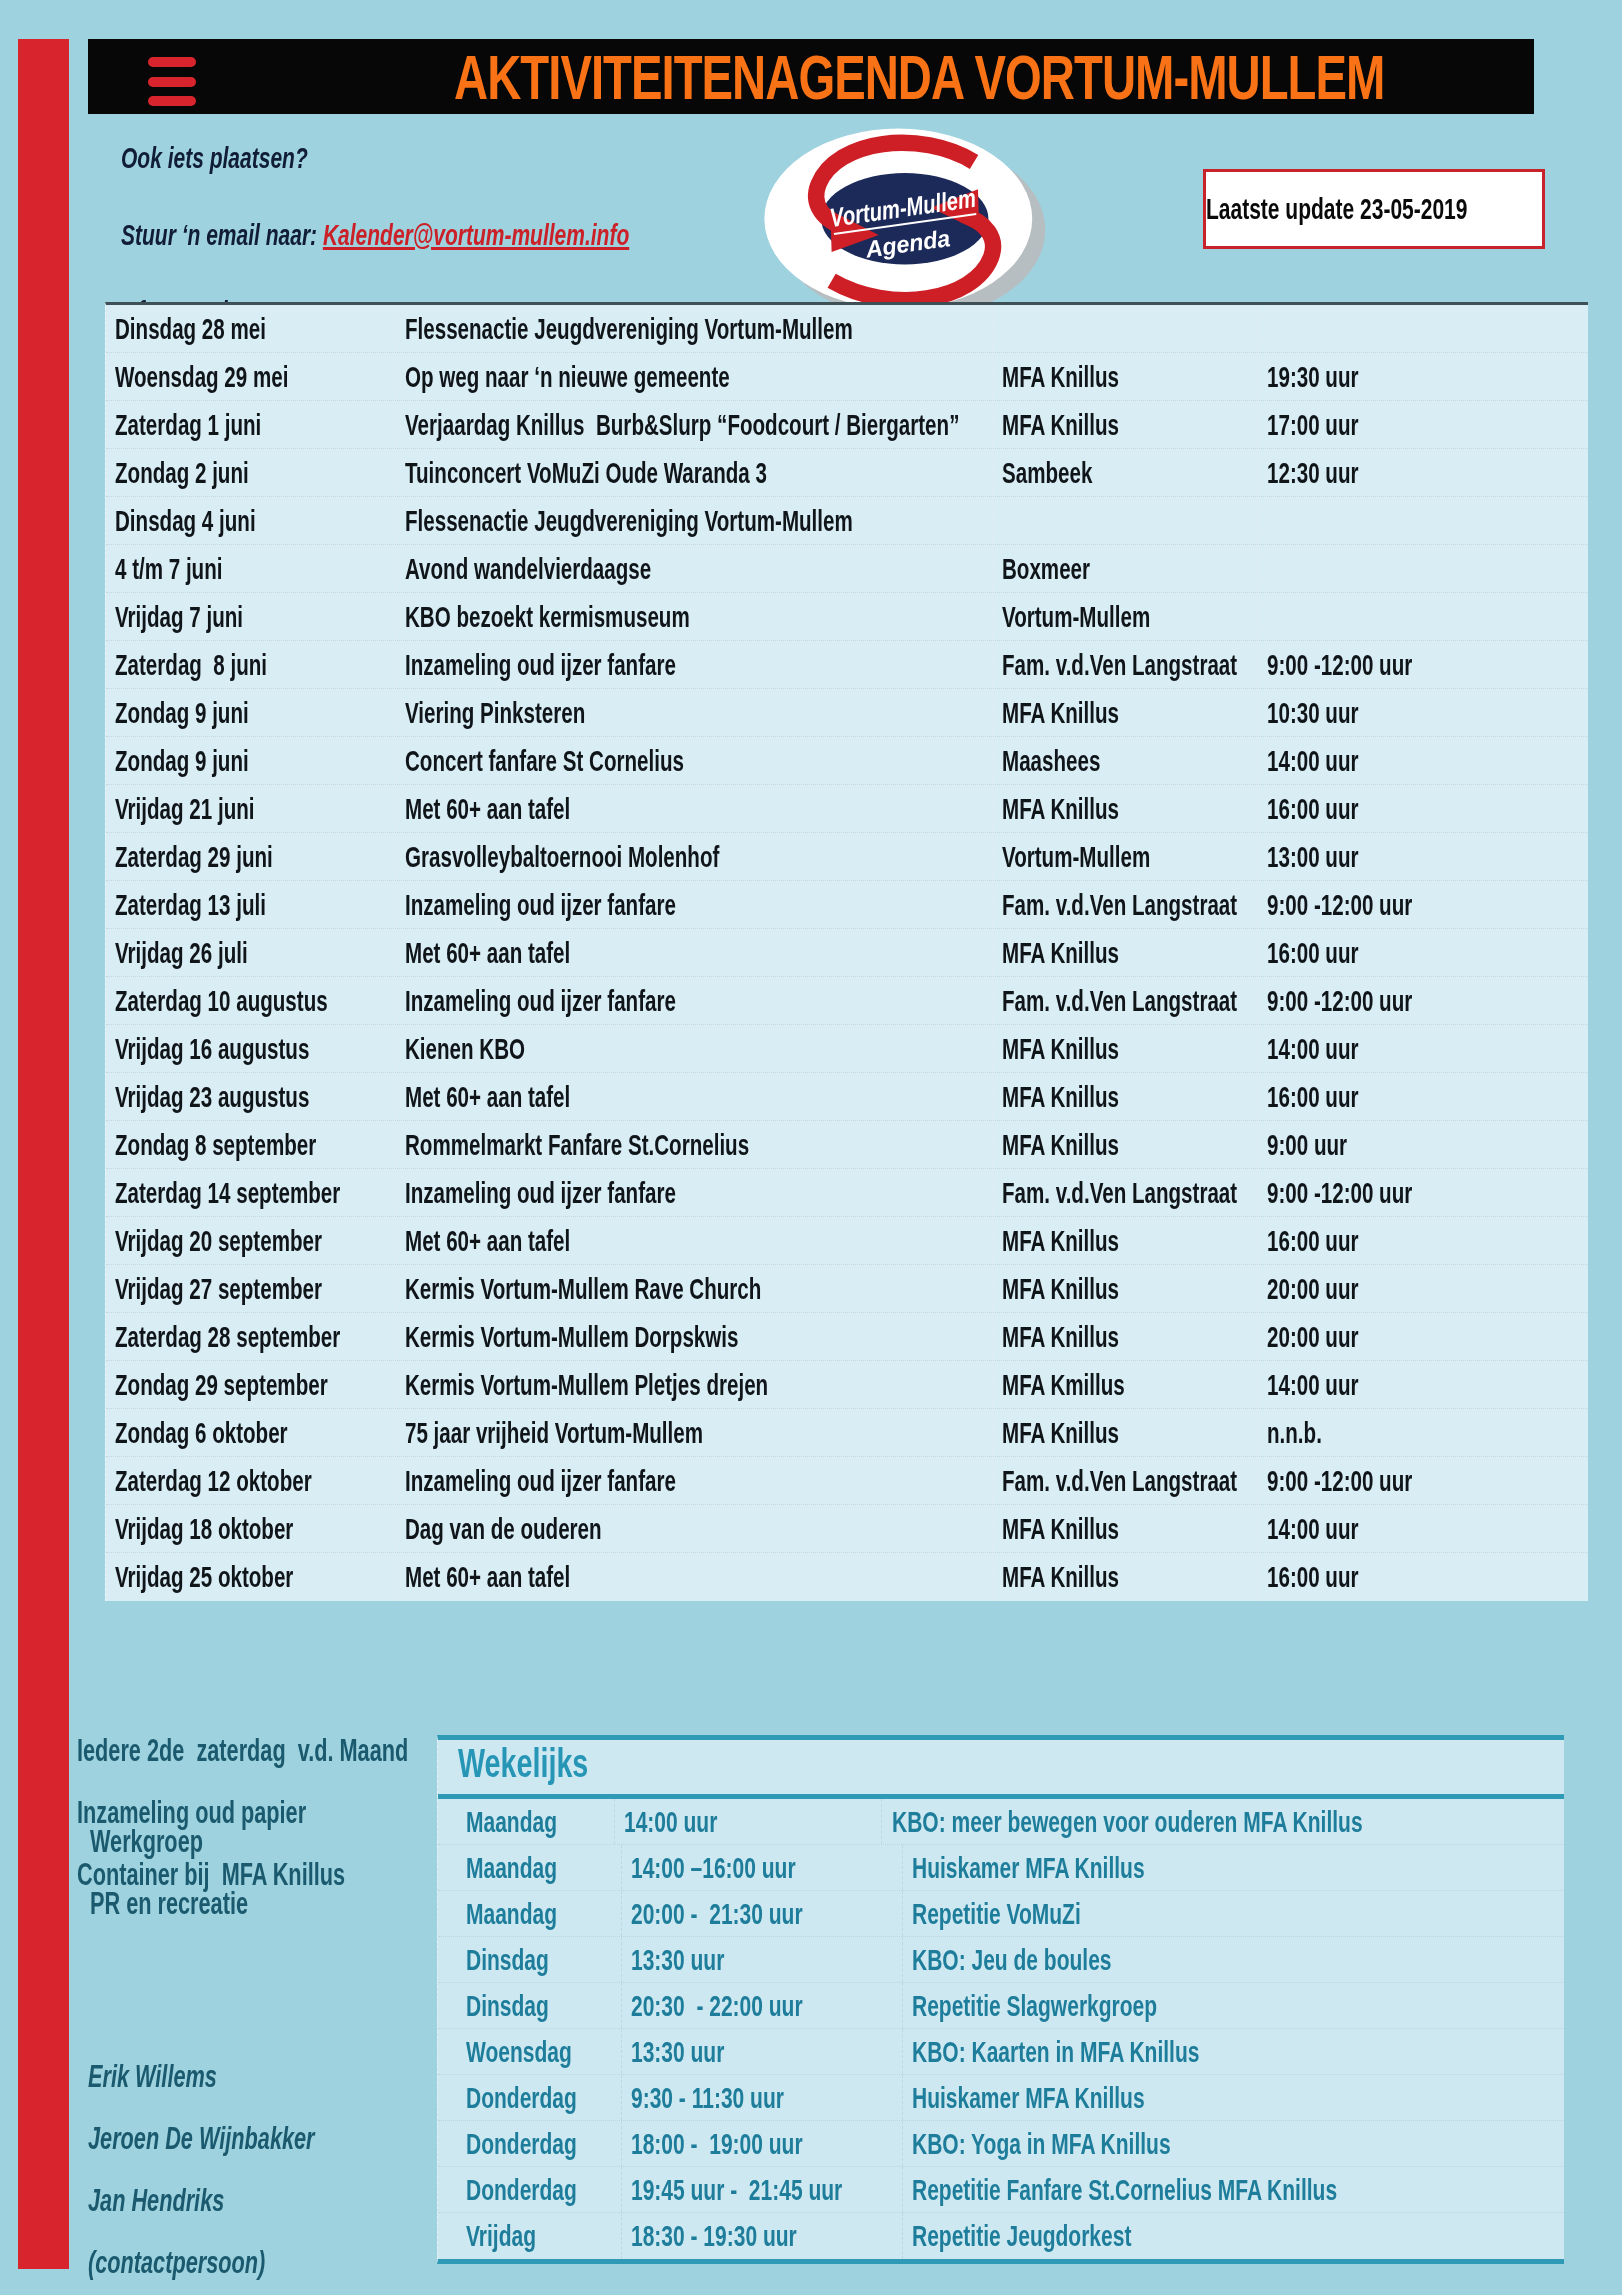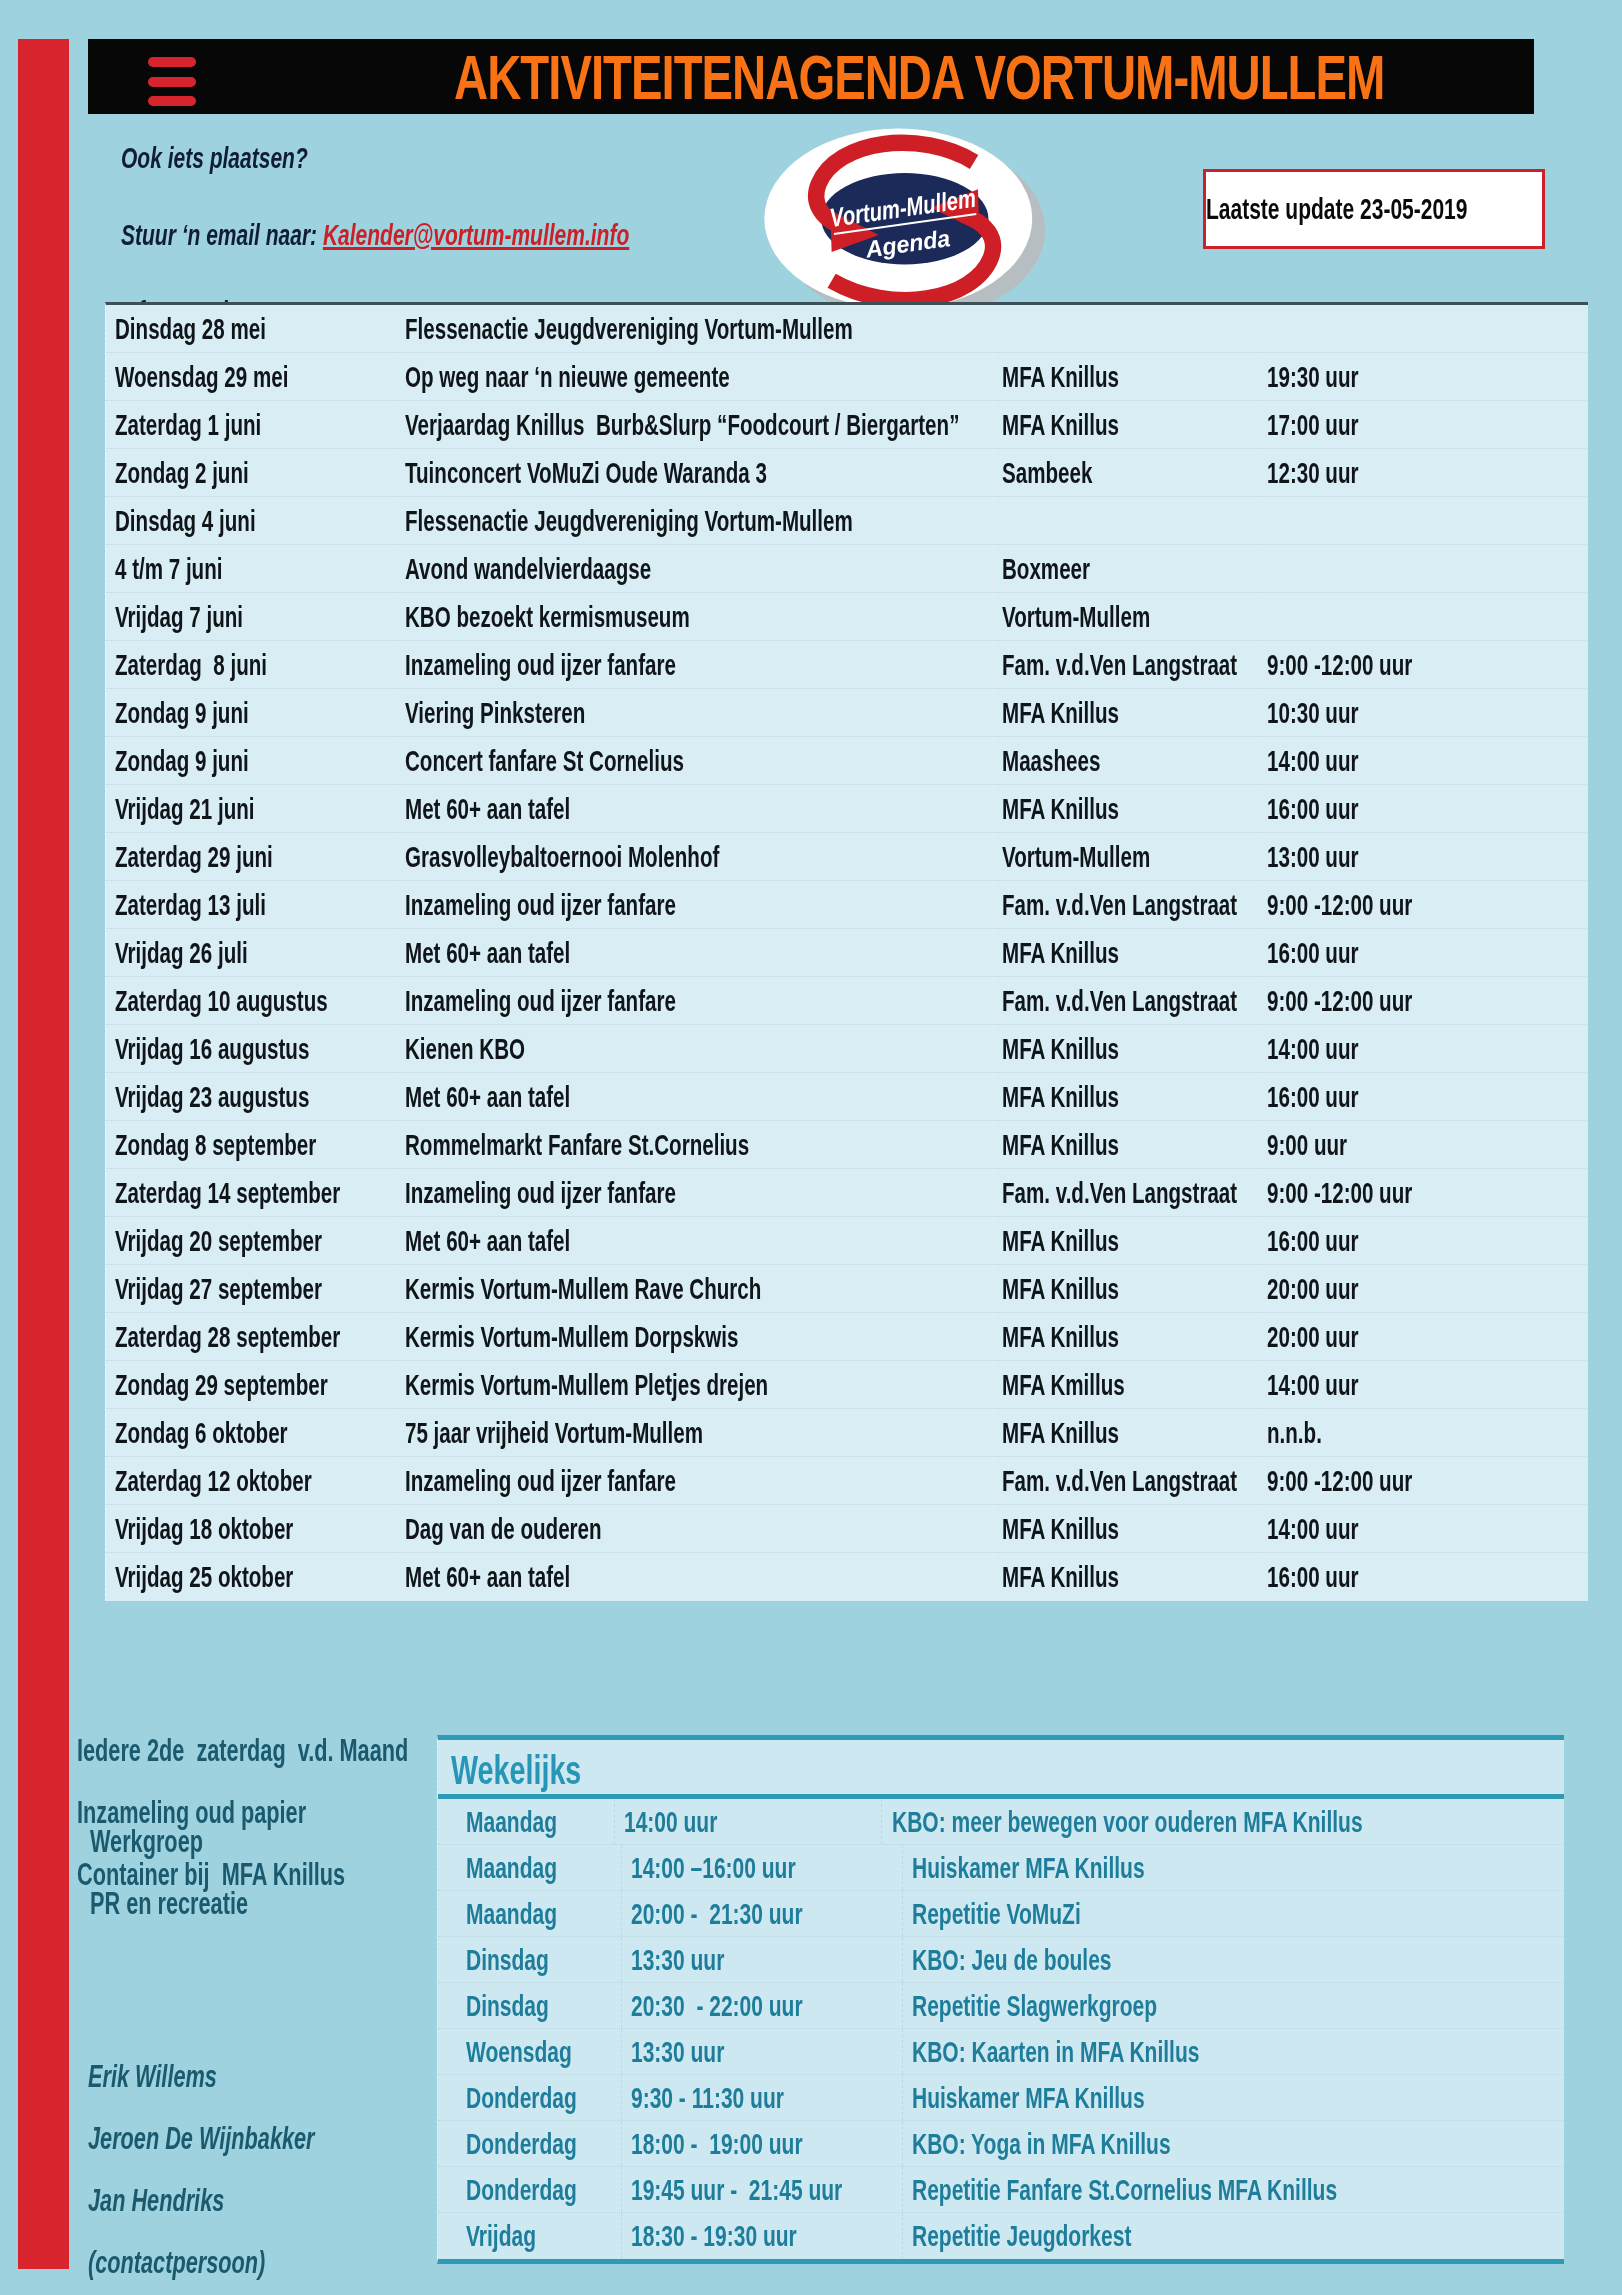--- a/index.html
+++ b/index.html
@@ -52,22 +52,22 @@
   
   .teal-block{position:absolute;color:#1b5a6e;font-weight:bold;font-size:31px;display:flex;flex-direction:column;gap:25px}
   .teal-block .line{height:37px;display:flex;align-items:flex-start}
   #monthly-note{left:77px;top:1733px}
   #workgroup{left:90px;top:1824px}
   #workgroup-names{left:88px;top:2059px;font-style:italic}
 
   
   #weekly{position:absolute;left:437px;top:1735px;width:1126px;background:#cde8f1;
     border-top:5.2px solid #2f9ab6;border-bottom:5.2px solid #2f9ab6;border-left:1.3px dashed #e3f1f6;box-sizing:content-box}
-  #weekly-title-row{height:59px;border-bottom:5.2px solid #2f9ab6;display:flex;align-items:flex-end;
-    padding-left:13px;box-sizing:border-box}
+  #weekly-title-row{height:59px;border-bottom:5.2px solid #2f9ab6;display:flex;align-items:flex-start;
+    padding-left:20px;box-sizing:border-box}
   #weekly-title{color:#2796b6;font-weight:bold;font-size:41px}
   .wrow{display:flex;height:46px;border-bottom:1.3px dotted #bed5dd;box-sizing:border-box;align-items:center;
     color:#1e7d9a;font-weight:bold;font-size:30px}
   .wrow:last-child{border-bottom:none}
   .wc{height:100%;display:flex;align-items:center;box-sizing:border-box}
   .wc.day{width:183px;padding-left:28px}
   .wc.time{width:281px;border-left:1.3px dashed #bcd8e0;padding-left:9.2px}
   .wc.act{flex:1;border-left:1.3px dashed #bcd8e0;padding-left:9.2px}
 </style>
 </head>

